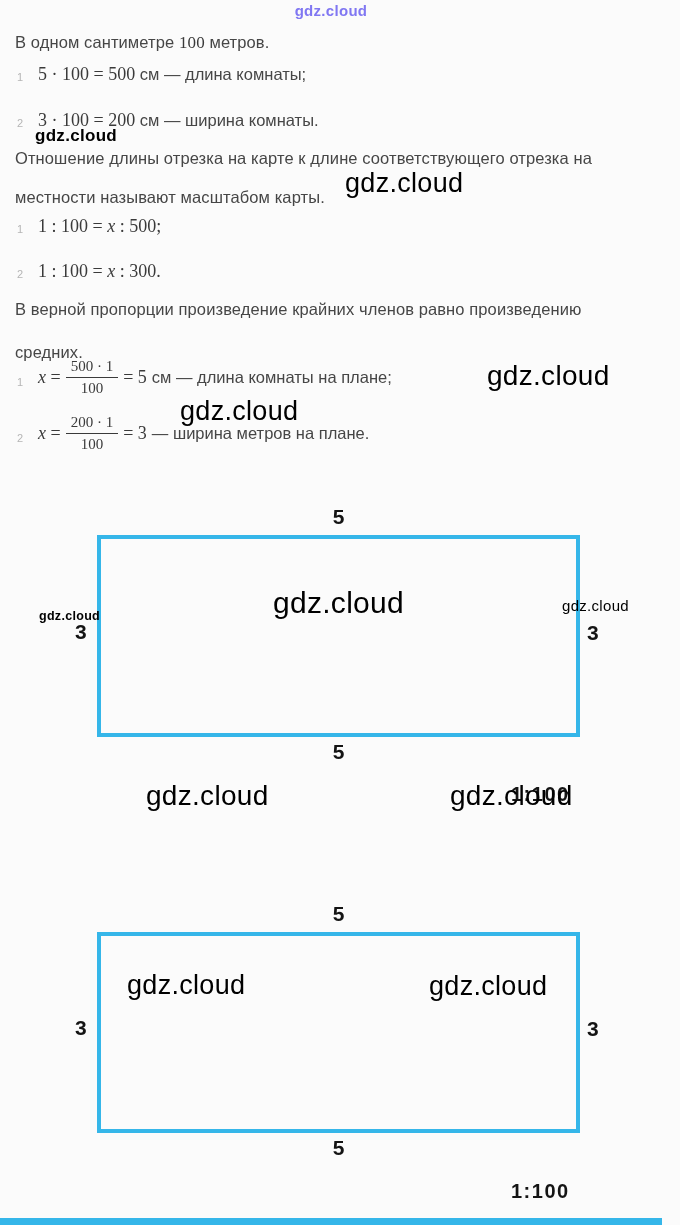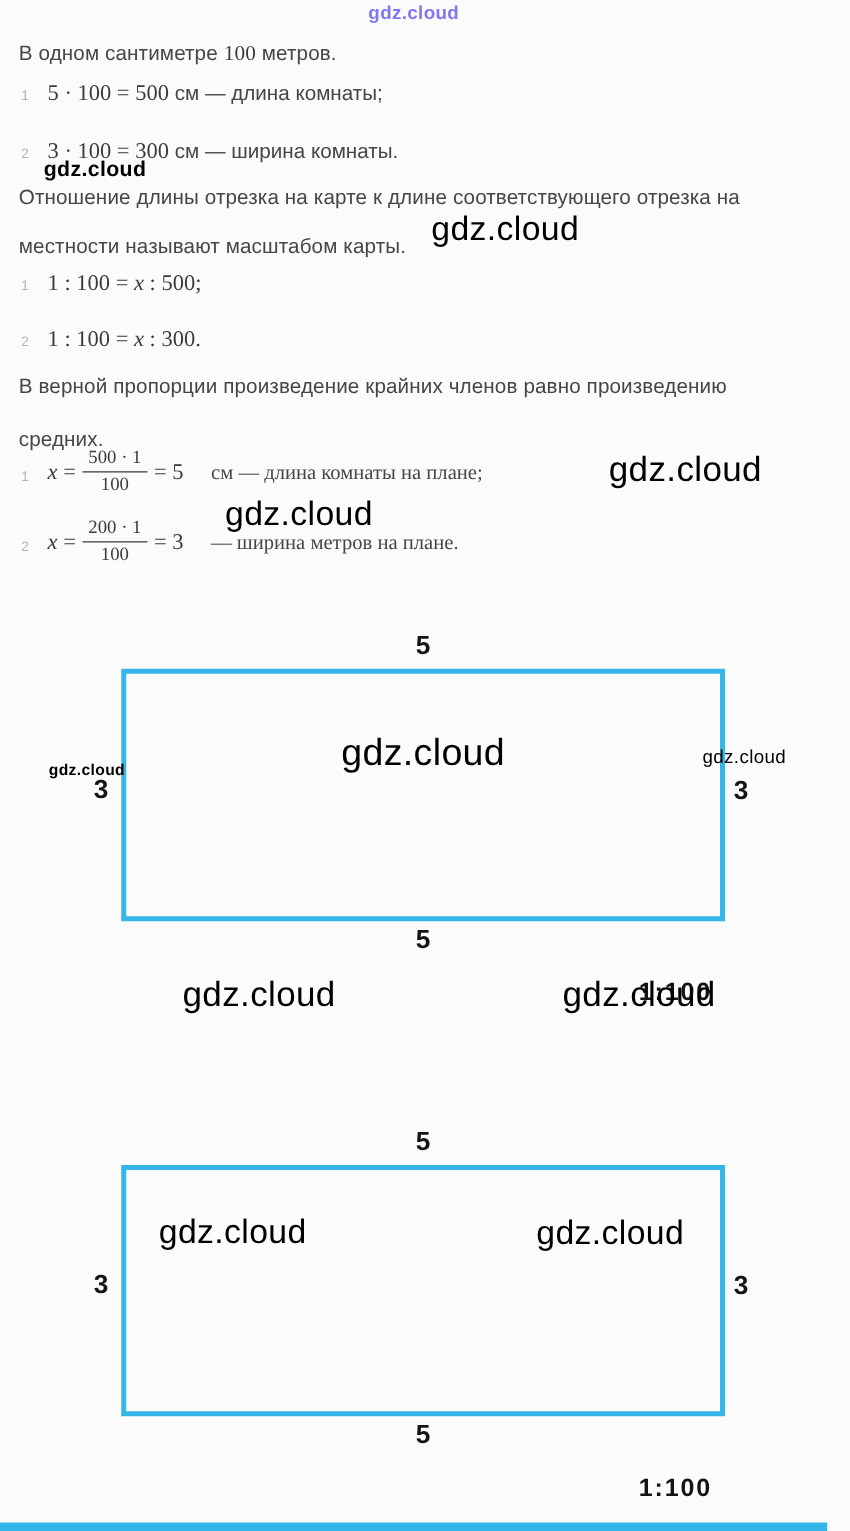--- a/index.html
+++ b/index.html
@@ -20,21 +20,21 @@
 
   .item{position:absolute; left:0; white-space:nowrap;}
   .item .marker{position:absolute; left:17px; top:50%; transform:translateY(-50%);
       font-size:11px; color:var(--marker);}
   .item .content{display:inline-block; margin-left:38px; color:var(--text); font-size:16.5px;}
   .item .content.flexrow{display:flex; align-items:center;}
 
   .math{font-family:"Liberation Serif","DejaVu Serif",serif; font-size:18px; color:var(--math);}
   .mvar{font-style:italic;}
   .txt{font-size:16.5px; color:var(--text);}
-  .flexrow .txt{margin-left:22px;font-family:Liberation Serif, serif;}
+  .flexrow .txt{margin-left:5px;}
 
   .frac{display:inline-flex; flex-direction:column; text-align:center; margin:0 5px;
       font-family:"Liberation Serif","DejaVu Serif",serif; font-size:15px; color:var(--math);}
   .frac .fnum{border-bottom:1.3px solid var(--math); padding:0 5px 2px;text-align:center;}
   .frac .fden{padding-top:2px;}
 
   .dim{position:absolute; font-size:21px; font-weight:600; color:#141414; white-space:nowrap;}
   .dim.centered{width:483px; left:97px; text-align:center;}
   .scale{position:absolute; font-size:20px; font-weight:700; letter-spacing:1.5px; color:#141414;margin-top:36px;}
 
@@ -51,21 +51,21 @@
 
   <div class="para" style="top:33px"><span class="txt">В одном сантиметре </span><span class="math" style="font-size:17px">100</span><span class="txt"> метров.</span></div>
 
   <div class="item" style="top:64px; height:26px">
     <span class="marker">1</span>
     <span class="content"><span class="math">5 · 100 = 500</span><span class="txt"> см — длина комнаты;</span></span>
   </div>
 
   <div class="item" style="top:110px; height:26px">
     <span class="marker">2</span>
-    <span class="content"><span class="math">3 · 100 = 300</span><span class="txt"> см — ширина комнаты.</span></span>
+    <span class="content"><span class="math">3 · 100 = 200</span><span class="txt"> см — ширина комнаты.</span></span>
   </div>
 
   <div class="wm wm-bold" style="left:35px; top:126px; font-size:17px">gdz.cloud</div>
 
   <div class="para" style="top:188px">местности называют масштабом карты.</div>
   <div class="para" style="top:149px">Отношение длины отрезка на карте к длине соответствующего отрезка на</div>
   <div class="wm" style="left:345px; top:168px; font-size:27px">gdz.cloud</div>
 
   <div class="item" style="top:216px; height:26px">
     <span class="marker">1</span>

